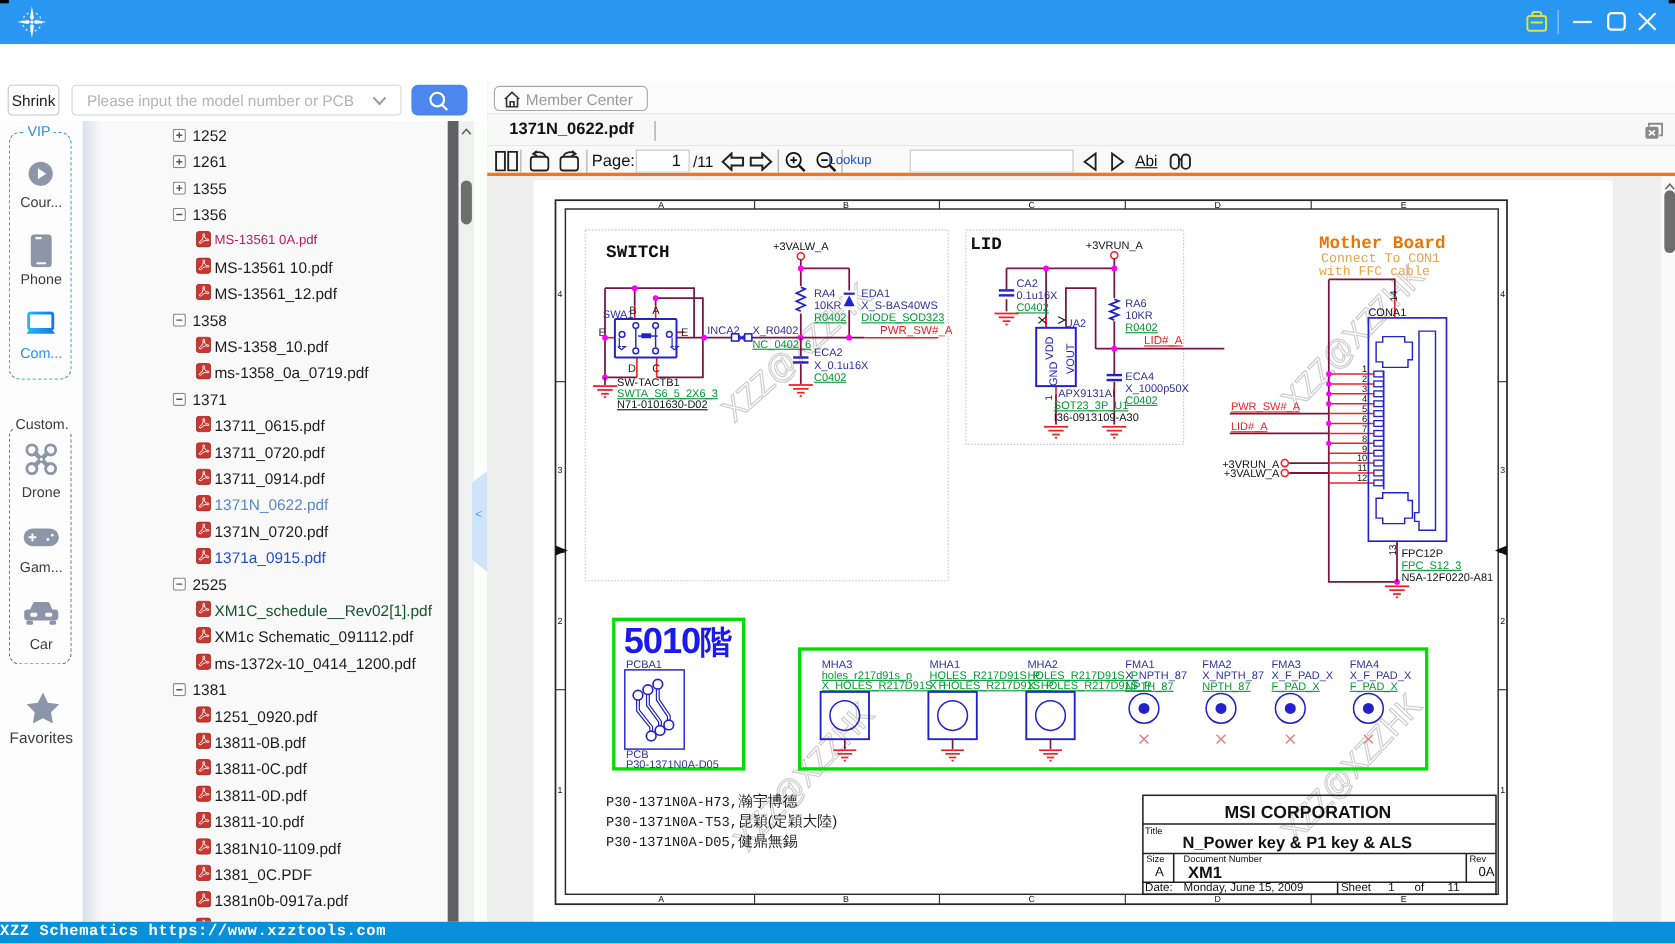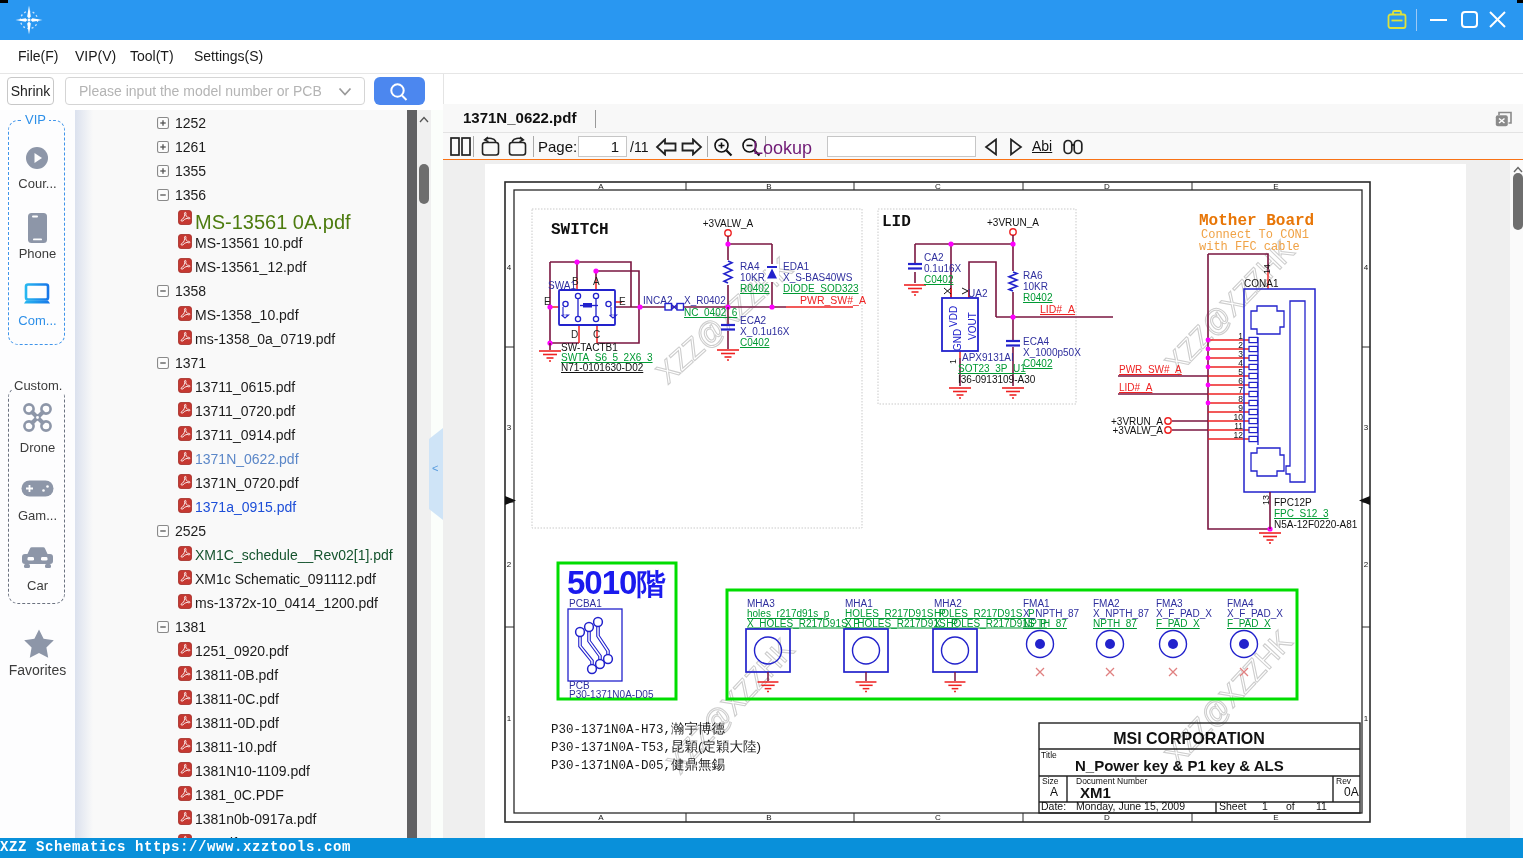--- a/index.html
+++ b/index.html
@@ -25,26 +25,20 @@
  </svg>
  <div class="abs" style="left:1416px;top:9px;width:1px;height:22px;background:#9dc9f5"></div>
  <div class="abs" style="left:1430px;top:19px;width:17px;height:2.4px;background:#fff"></div>
  <div class="abs" style="left:1461px;top:11px;width:17px;height:17px;border:2px solid #fff;border-radius:4px"></div>
  <svg class="abs" style="left:1488px;top:10px" width="19" height="19" viewBox="0 0 19 19" stroke="#fff" stroke-width="2">
   <line x1="2" y1="2" x2="17" y2="17"></line>
         <line x1="17" y1="2" x2="2" y2="17"></line>
  </svg>
 </div>
 
-<div class="abs" style="left:0;top:40px;width:1523px;height:34px;background:#fff;border-bottom:1px solid #e6e6e6">
- <div class="abs" style="left:18px;top:8px;font-size:14px;color:#1a1a1a">File(F)</div>
- <div class="abs" style="left:75px;top:8px;font-size:14px;color:#1a1a1a">VIP(V)</div>
- <div class="abs" style="left:130px;top:8px;font-size:14px;color:#1a1a1a">Tool(T)</div>
- <div class="abs" style="left:194px;top:8px;font-size:14px;color:#1a1a1a">Settings(S)</div>
-</div>
 
 <div class="abs" style="left:0;top:75px;width:443px;height:35px;background:#fff">
  <div class="abs" style="left:7px;top:2px;width:47px;height:28px;border:1px solid #c8c8c8;border-radius:4px;font-size:14px;color:#222;text-align:center;line-height:26px">Shrink</div>
  <div class="abs" style="left:65px;top:2px;width:300px;height:28px;border:1px solid #d5d5d5;border-radius:4px;background:#fff">
    <div class="abs" style="left:13px;top:5px;font-size:14px;color:#b4b4b4">Please input the model number or PCB</div>
    <svg class="abs" style="left:272px;top:9px" width="14" height="10" viewBox="0 0 14 10" fill="none" stroke="#9a9a9a" stroke-width="1.8">
           <path d="M1.5 1.5 L7 7.5 L12.5 1.5"></path>
         </svg>
  </div>
  <div class="abs" style="left:374px;top:2px;width:51px;height:28px;background:#4c87ef;border-radius:6px">
@@ -132,21 +126,21 @@
               <line x1="3" y1="5.5" x2="8" y2="5.5" stroke="#555" stroke-width="1.2"></line>
               <line x1="5.5" y1="3" x2="5.5" y2="8" stroke="#555" stroke-width="1.2"></line>
             </svg></span><span style="position:absolute;left:18px;top:3px;font-size:14px;color:#1c1c1c;white-space:nowrap">1355</span></div>
         <div class="abs" style="left:157px;top:184px;height:24px"><span style="position:relative"><svg style="position:absolute;left:0;top:5px" width="12" height="12" viewBox="0 0 11 11">
               <rect x="0.5" y="0.5" width="10" height="10" rx="1.5" fill="#fcfcfc" stroke="#8a8a8a"></rect>
               <line x1="3" y1="5.5" x2="8" y2="5.5" stroke="#555" stroke-width="1.2"></line>
             </svg></span><span style="position:absolute;left:18px;top:3px;font-size:14px;color:#1c1c1c;white-space:nowrap">1356</span></div>
         <div class="abs" style="left:178px;top:208px;height:24px"><span style="position:relative"><svg style="position:absolute;left:0;top:2px" width="14" height="15" viewBox="0 0 14 15">
               <rect x="0.5" y="0.5" width="13" height="14" rx="2.5" fill="#c63831" stroke="#a32c26" stroke-width="0.8"></rect>
               <path d="M3.2 10.8 C2.6 10 4.4 8.8 5.4 8.3 C6 7.2 6.6 5.8 6.8 4.8 C6.2 3.4 6.5 2.4 7.3 2.4 C8.2 2.4 8 3.9 7.7 4.9 C8.1 5.9 8.8 6.8 9.5 7.3 C10.8 7.2 12 7.5 11.9 8.3 C11.8 9.1 10.3 8.9 9.2 8.4 C8.3 8.6 7.3 8.9 6.6 9.3 C5.9 10.4 4 11.8 3.2 10.8 Z" fill="none" stroke="#fff" stroke-width="0.9"></path>
-            </svg></span><span style="position:absolute;left:17px;top:3px;font-size:20px;color:#4d7c0f;white-space:nowrap">MS-13561 0A.pdf</span></div>
+            </svg></span><span style="position:absolute;left:17px;top:3px;font-size:12px;color:#be185d;white-space:nowrap">MS-13561 0A.pdf</span></div>
         <div class="abs" style="left:178px;top:232px;height:24px"><span style="position:relative"><svg style="position:absolute;left:0;top:2px" width="14" height="15" viewBox="0 0 14 15">
               <rect x="0.5" y="0.5" width="13" height="14" rx="2.5" fill="#c63831" stroke="#a32c26" stroke-width="0.8"></rect>
               <path d="M3.2 10.8 C2.6 10 4.4 8.8 5.4 8.3 C6 7.2 6.6 5.8 6.8 4.8 C6.2 3.4 6.5 2.4 7.3 2.4 C8.2 2.4 8 3.9 7.7 4.9 C8.1 5.9 8.8 6.8 9.5 7.3 C10.8 7.2 12 7.5 11.9 8.3 C11.8 9.1 10.3 8.9 9.2 8.4 C8.3 8.6 7.3 8.9 6.6 9.3 C5.9 10.4 4 11.8 3.2 10.8 Z" fill="none" stroke="#fff" stroke-width="0.9"></path>
             </svg></span><span style="position:absolute;left:17px;top:3px;font-size:14px;color:#1c1c1c;white-space:nowrap">MS-13561 10.pdf</span></div>
         <div class="abs" style="left:178px;top:256px;height:24px"><span style="position:relative"><svg style="position:absolute;left:0;top:2px" width="14" height="15" viewBox="0 0 14 15">
               <rect x="0.5" y="0.5" width="13" height="14" rx="2.5" fill="#c63831" stroke="#a32c26" stroke-width="0.8"></rect>
               <path d="M3.2 10.8 C2.6 10 4.4 8.8 5.4 8.3 C6 7.2 6.6 5.8 6.8 4.8 C6.2 3.4 6.5 2.4 7.3 2.4 C8.2 2.4 8 3.9 7.7 4.9 C8.1 5.9 8.8 6.8 9.5 7.3 C10.8 7.2 12 7.5 11.9 8.3 C11.8 9.1 10.3 8.9 9.2 8.4 C8.3 8.6 7.3 8.9 6.6 9.3 C5.9 10.4 4 11.8 3.2 10.8 Z" fill="none" stroke="#fff" stroke-width="0.9"></path>
             </svg></span><span style="position:absolute;left:17px;top:3px;font-size:14px;color:#1c1c1c;white-space:nowrap">MS-13561_12.pdf</span></div>
         <div class="abs" style="left:157px;top:280px;height:24px"><span style="position:relative"><svg style="position:absolute;left:0;top:5px" width="12" height="12" viewBox="0 0 11 11">
               <rect x="0.5" y="0.5" width="10" height="10" rx="1.5" fill="#fcfcfc" stroke="#8a8a8a"></rect>
@@ -251,31 +245,41 @@
  <svg class="abs" style="left:2px;top:6px" width="10" height="7" viewBox="0 0 10 7" fill="none" stroke="#555" stroke-width="1.3">
         <path d="M1 6 L5 1.5 L9 6"></path>
       </svg>
  <div class="abs" style="left:2px;top:54px;width:10px;height:40px;background:#6e6e6e;border-radius:5px"></div>
 </div>
 <div class="abs" style="left:431px;top:110px;width:12px;height:728px;background:#fbfefb"></div>
 <div class="abs" style="left:429px;top:428px;width:14px;height:92px;background:#cfe4f7;border-radius:0 0 0 0;clip-path:polygon(0 12%,100% 0,100% 100%,0 88%)"></div>
 <div class="abs" style="left:432px;top:462px;font-size:11px;color:#5599dd">&lt;</div>
 
 <div class="abs" style="left:443px;top:74px;width:1px;height:764px;background:#e4e4e4"></div>
+<div class="abs" style="left:443px;top:74px;width:1080px;height:30px;background:#fbfbfb;border-bottom:1px solid #e0e0e0">
+ <div class="abs" style="left:6px;top:4px;width:140px;height:23px;border:1px solid #a8a8a8;border-radius:5px;background:#fcfcfc">
+  <svg class="abs" style="left:7px;top:3px" width="17" height="17" viewBox="0 0 17 17" fill="none" stroke="#333" stroke-width="1.5">
+          <path d="M2 8 L8.5 2 L15 8"></path>
+          <path d="M3.5 7 V15 H13.5 V7"></path>
+          <path d="M6.8 15 V10.5 H10.2 V15"></path>
+        </svg>
+  <div class="abs" style="left:28px;top:2.5px;font-size:14px;color:#9a9a9a">Member Center</div>
+ </div>
+</div>
 <div class="abs" style="left:443px;top:104px;width:1080px;height:29px;background:#f8f8f8;border-bottom:1px solid #e3e3e3">
  <div class="abs" style="left:20px;top:5px;font-size:15px;font-weight:bold;color:#111">1371N_0622.pdf</div>
  <div class="abs" style="left:152px;top:6px;width:1px;height:18px;background:#9a9a9a"></div>
  <svg class="abs" style="left:1052px;top:7px" width="17" height="16" viewBox="0 0 17 16">
         <path d="M4 4 V1.5 H16 V12 H13.5" fill="none" stroke="#8a8a8a" stroke-width="1.6"></path>
         <rect x="0.8" y="4.2" width="12" height="11" rx="2" fill="#8a8a8a"></rect>
         <path d="M4 7.5 L9.5 12 M9.5 7.5 L4 12" stroke="#fff" stroke-width="1.5"></path>
       </svg>
 </div>
 
-<div class="abs" style="left:443px;top:133px;width:1080px;height:27px;background:#f9f9f9;border-bottom:1px solid #f97316">
+<div class="abs" style="left:443px;top:133px;width:1080px;height:27px;background:#f9f9f9;border-bottom:3px solid #f97316">
  <svg class="abs" style="left:7px;top:4px" width="21" height="19" viewBox="0 0 21 19" fill="none" stroke="#222" stroke-width="1.7">
         <rect x="1" y="1" width="8" height="17"></rect>
         <rect x="12" y="1" width="8" height="17"></rect>
       </svg>
  <div class="abs" style="left:30px;top:3px;width:1px;height:21px;background:#aaa"></div>
  <svg class="abs" style="left:36px;top:3px" width="23" height="21" viewBox="0 0 23 21" fill="none" stroke="#222" stroke-width="1.6">
    <rect x="3.5" y="6.5" width="16" height="12.5" rx="2.5"></rect>
    <path d="M16.5 6 V5.2 A6 4.2 0 0 0 6.8 3.4"></path>
    <path d="M9 1.2 L5.7 3.9 L9.5 5.8" fill="none"></path>
  </svg>
@@ -299,21 +303,21 @@
         <circle cx="8.5" cy="8.5" r="6.5"></circle>
         <line x1="13.5" y1="13.5" x2="18.5" y2="18.5" stroke-width="2.2"></line>
         <path d="M5.5 8.5 h6 M8.5 5.5 v6"></path>
       </svg>
  <svg class="abs" style="left:298px;top:4px" width="20" height="20" viewBox="0 0 20 20" fill="none" stroke="#111" stroke-width="1.6">
         <circle cx="8.5" cy="8.5" r="6.5"></circle>
         <line x1="13.5" y1="13.5" x2="18.5" y2="18.5" stroke-width="2.2"></line>
         <path d="M5.5 8.5 h6"></path>
       </svg>
  <div class="abs" style="left:322px;top:3px;width:1px;height:21px;background:#aaa"></div>
- <div class="abs" style="left:310px;top:5px;font-size:18px;color:#701a75">Lookup</div>
+ <div class="abs" style="left:310px;top:5px;font-size:12px;color:#1d4ed8">Lookup</div>
  <div class="abs" style="left:384px;top:3px;width:149px;height:21px;background:#fff;border:1px solid #c6c6c6"></div>
  <svg class="abs" style="left:540px;top:5px" width="16" height="18" viewBox="0 0 16 18" fill="none" stroke="#222" stroke-width="1.7">
         <path d="M13 1.5 L3 9 L13 16.5 Z"></path>
       </svg>
  <svg class="abs" style="left:565px;top:5px" width="16" height="18" viewBox="0 0 16 18" fill="none" stroke="#222" stroke-width="1.7">
         <path d="M3 1.5 L13 9 L3 16.5 Z"></path>
       </svg>
  <div class="abs" style="left:589px;top:5px;font-size:14px;font-weight:normal;color:#111;text-decoration:underline">Abi</div>
  <svg class="abs" style="left:618px;top:5px" width="24" height="18" viewBox="0 0 24 18" fill="none" stroke="#222" stroke-width="1.7">
   <rect x="3.2" y="2.5" width="7.6" height="13" rx="3.8"></rect>

